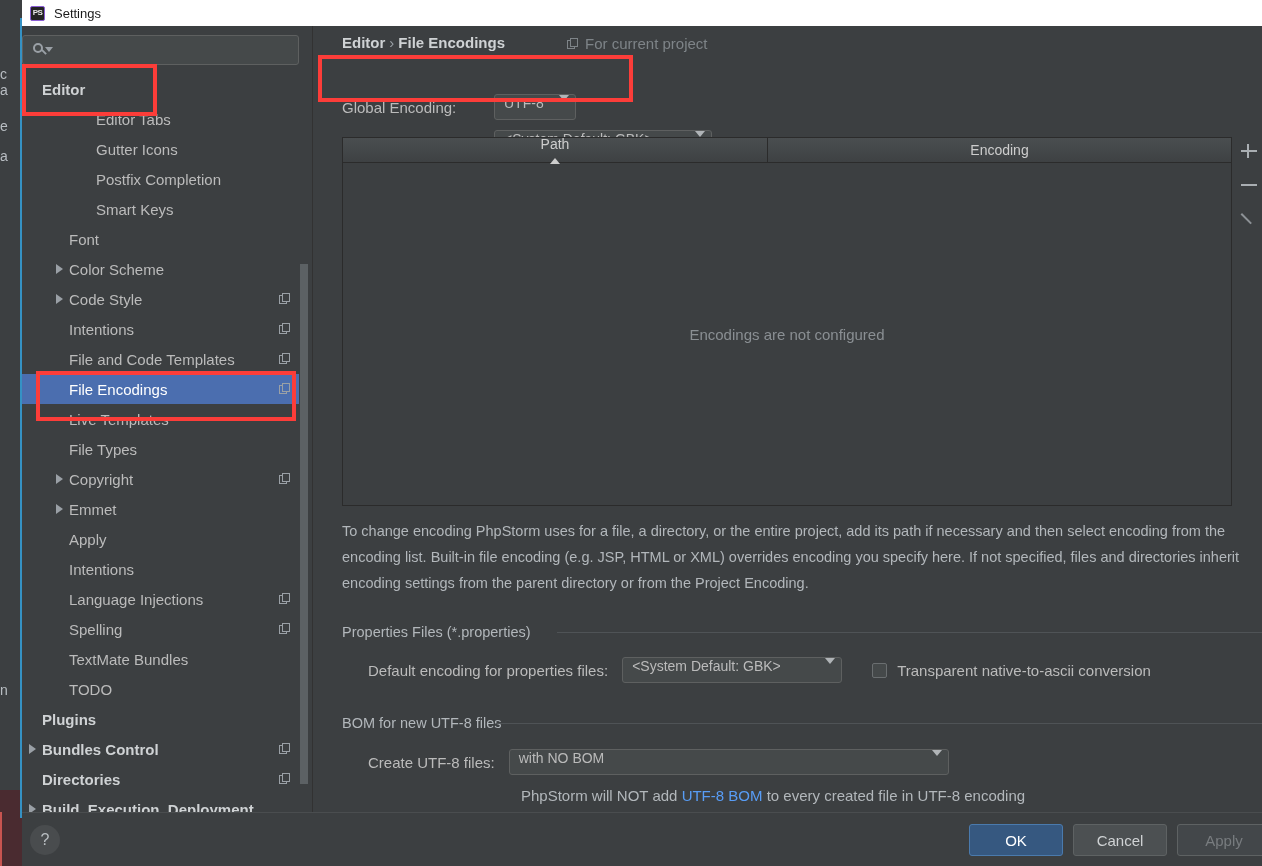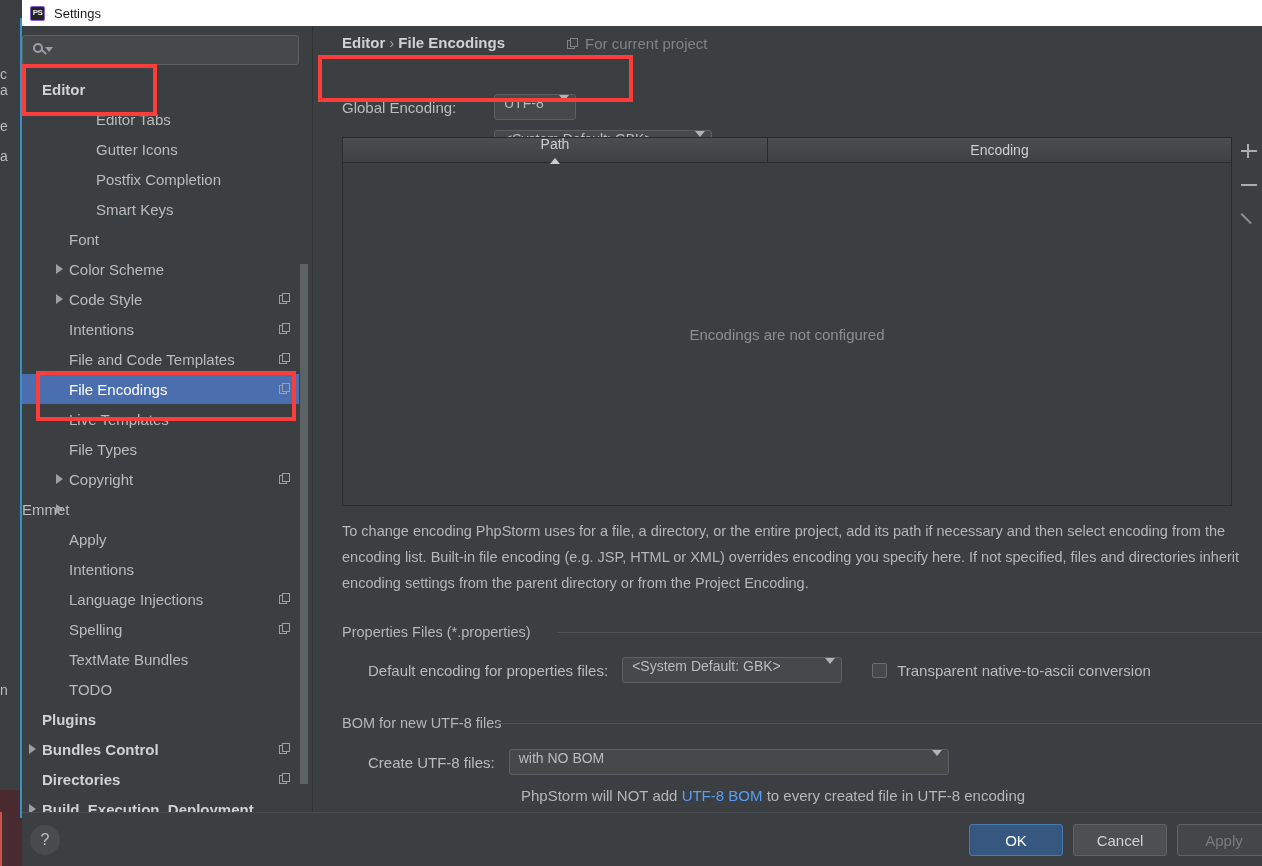--- a/index.html
+++ b/index.html
@@ -369,21 +369,21 @@
             <span class="tree-label" style="margin-left: 47px;">Copyright</span>
             <span class="copy-badge">
               <span class="b1"></span>
               <span class="b2"></span>
             </span>
           </div>
           <div class="tree-row">
             <span class="tw" style="left: 29px;">
               <i></i>
             </span>
-            <span class="tree-label" style="">Emmet</span>
+            <span class="tree-label" style="margin-left: 47px;">Emmet</span>
           </div>
           <div class="tree-row">
             <span class="tree-label" style="margin-left: 47px;">Apply</span>
           </div>
           <div class="tree-row">
             <span class="tree-label" style="margin-left: 47px;">Intentions</span>
           </div>
           <div class="tree-row">
             <span class="tree-label" style="margin-left: 47px;">Language Injections</span>
             <span class="copy-badge">

